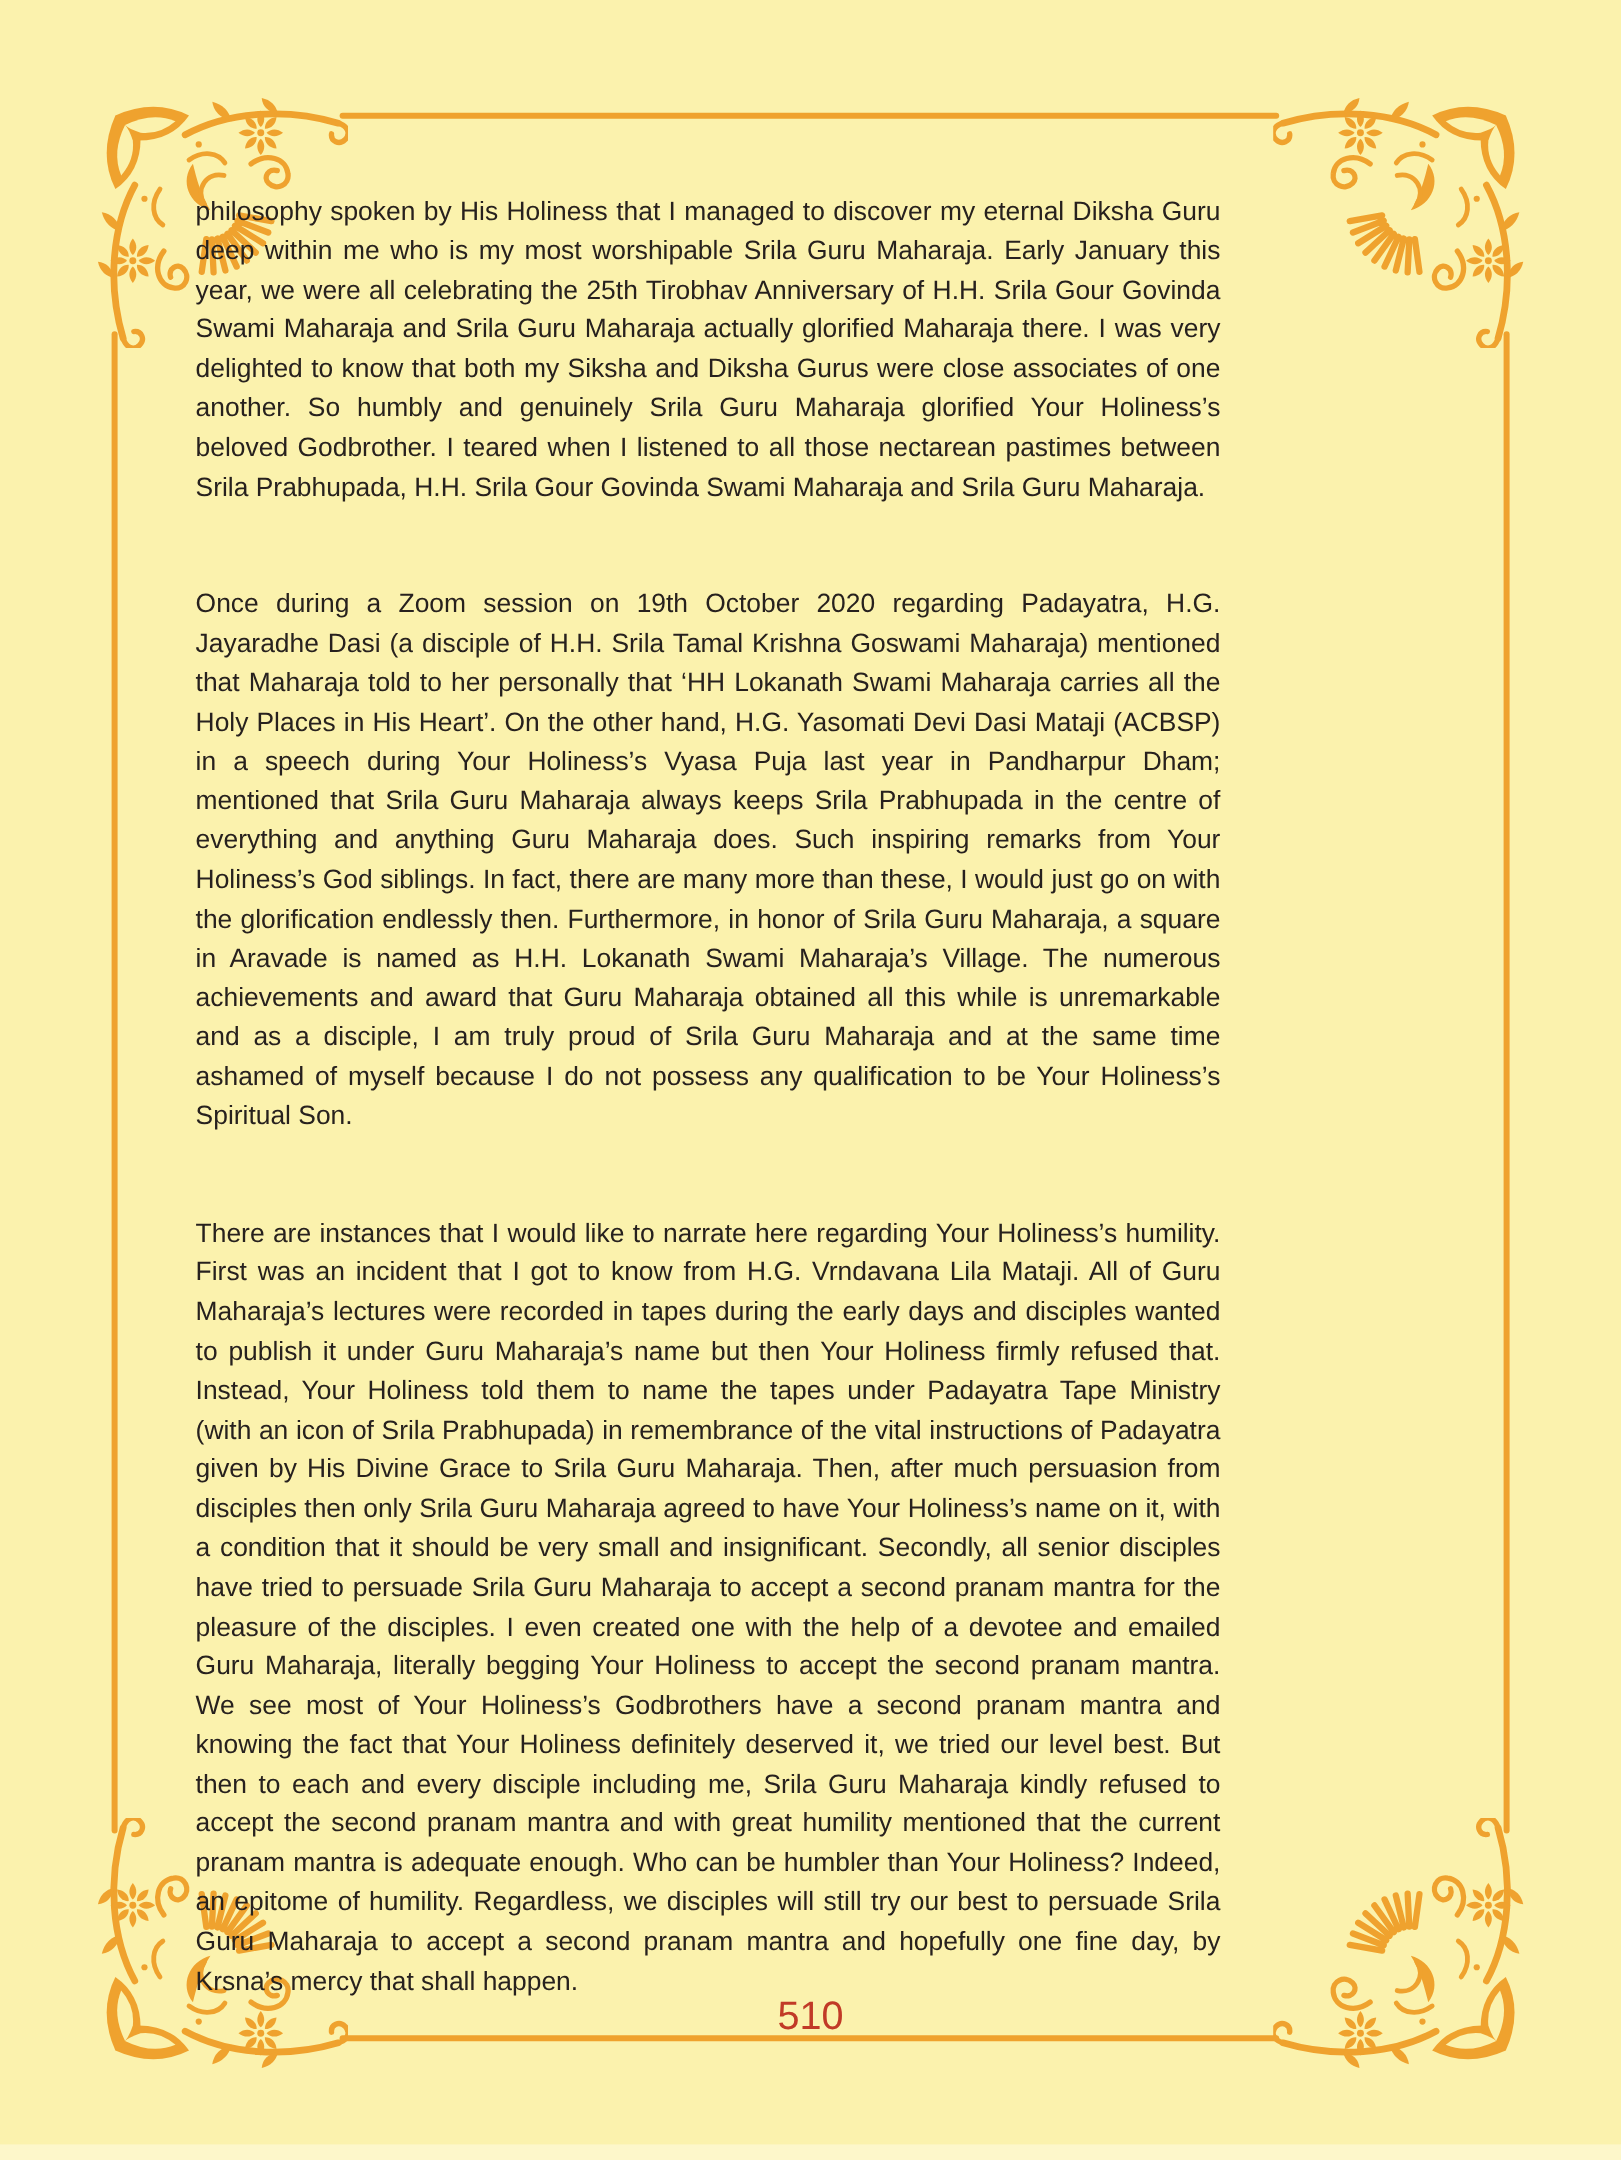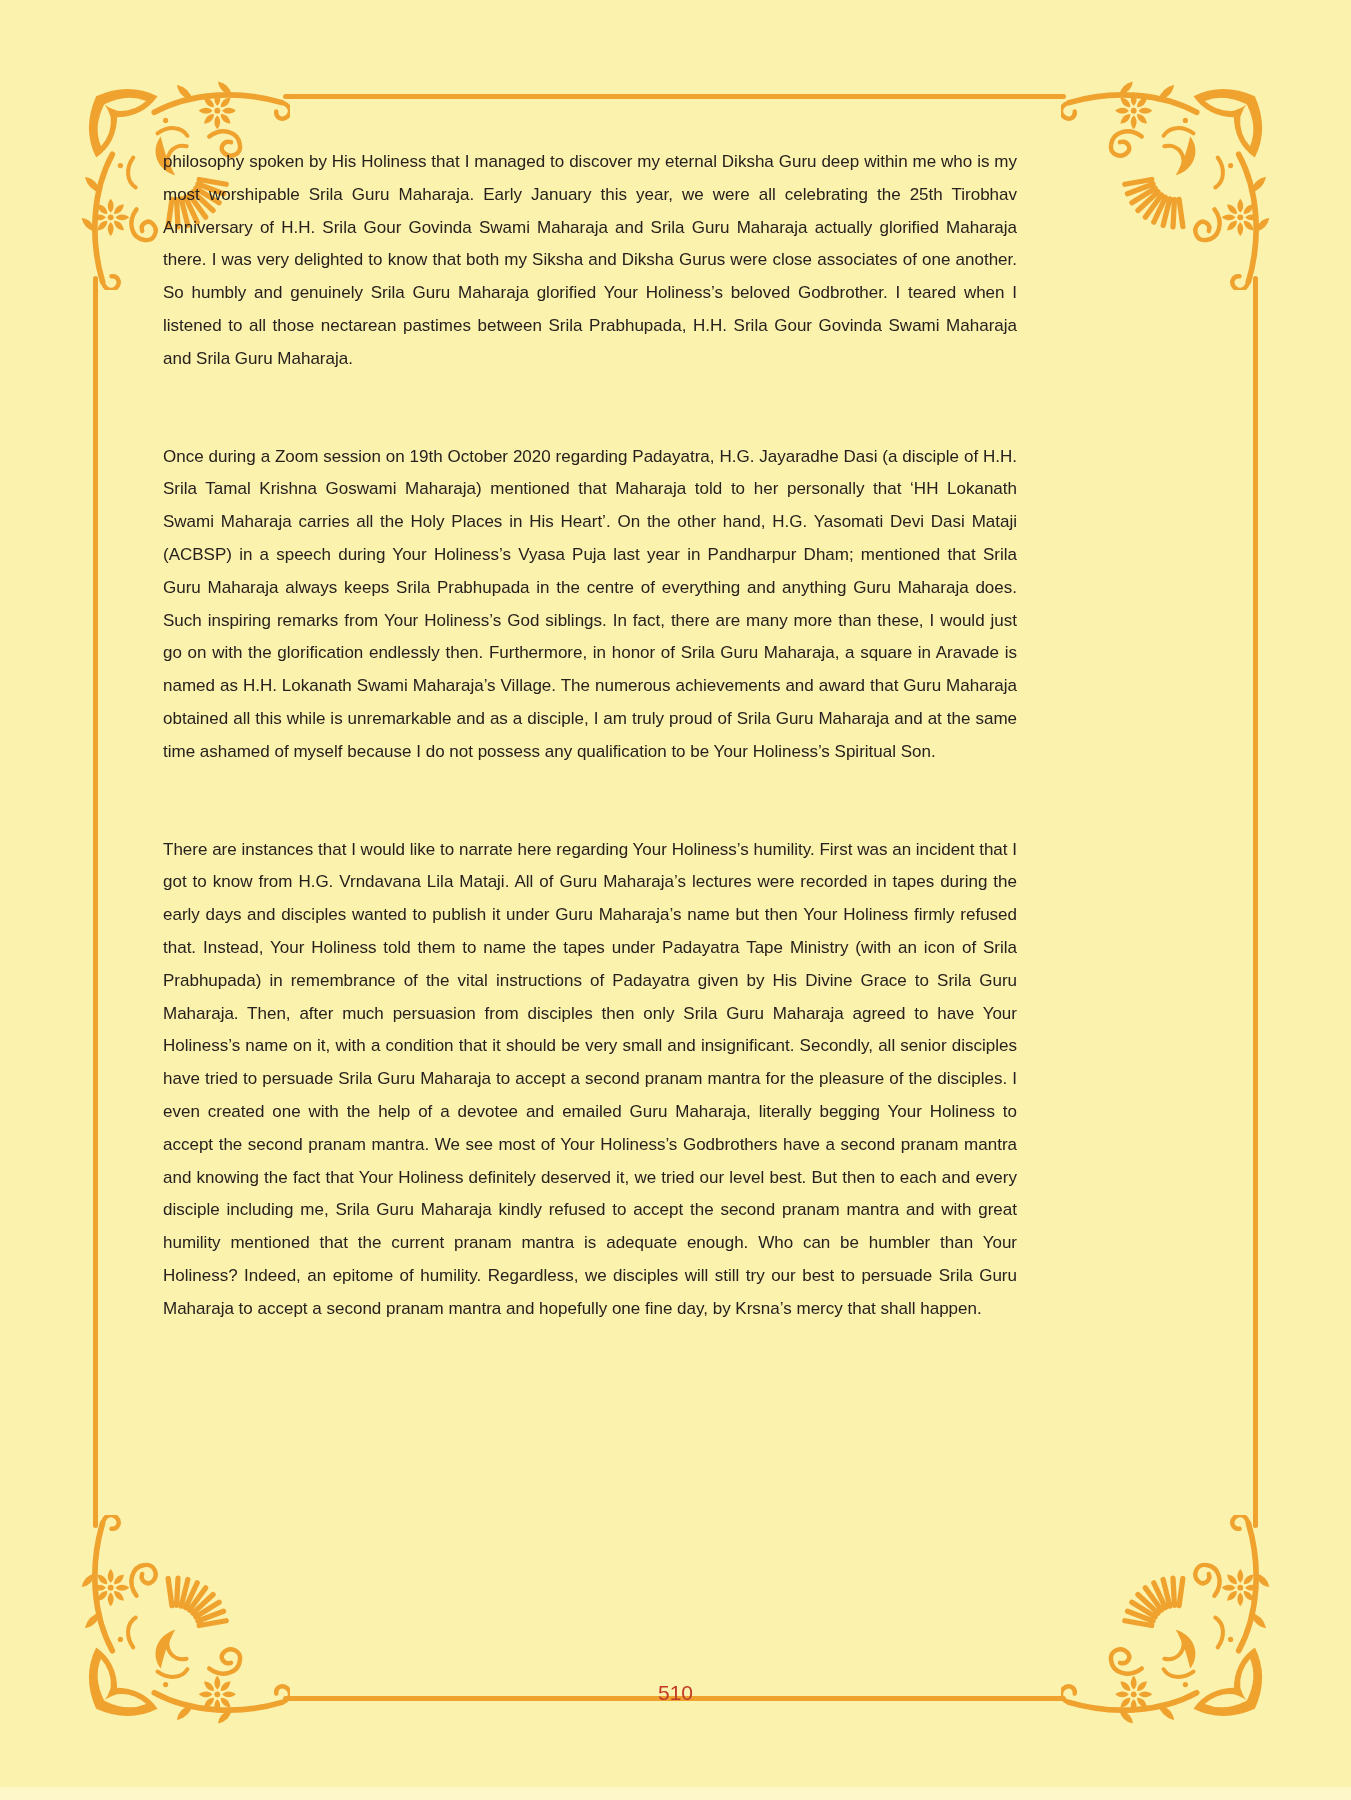--- a/index.html
+++ b/index.html
@@ -17,34 +17,33 @@
   .bline.left{left:93px;top:276px;width:5px;height:1252px;}
   .bline.right{left:1253px;top:276px;width:5px;height:1252px;}
   
   .orn{position:absolute;width:210px;height:210px;color:var(--ornament,#EFA22E);}
   .orn.tl{left:80px;top:80px;}
   .orn.tr{left:1061px;top:80px;transform:scaleX(-1);}
   .orn.bl{left:80px;top:1515px;transform:scaleY(-1);}
   .orn.br{left:1061px;top:1515px;transform:scale(-1,-1);}
   
   .content{
-    position:absolute;left:163px;top:146px;width:854px;
+    position:absolute;left:163px;top:160px;width:854px;
     color:var(--text-color,#27211E);
-    font-size:17px;line-height:32.8px;
+    font-size:22px;line-height:32.8px;
     text-align:justify;
   }
   .content p{margin:0 0 65px 0;}
   .content p:last-child{margin-bottom:0;margin-top:23px;}
   
   .pagenum{
     position:absolute;left:0;top:1661px;width:100%;
     text-align:center;
-    font-size:21px;
+    font-size:33px;
     color:var(--page-number-color,#C13A27);
-    margin-top:20px;
   }
   .edge-bottom{
     position:absolute;left:0;bottom:0;width:100%;height:13px;
     background:rgba(255,250,222,0.6);
   }
   .defs-holder{position:absolute;width:0;height:0;overflow:hidden;}
 </style>
 </head>
 <body>
 

